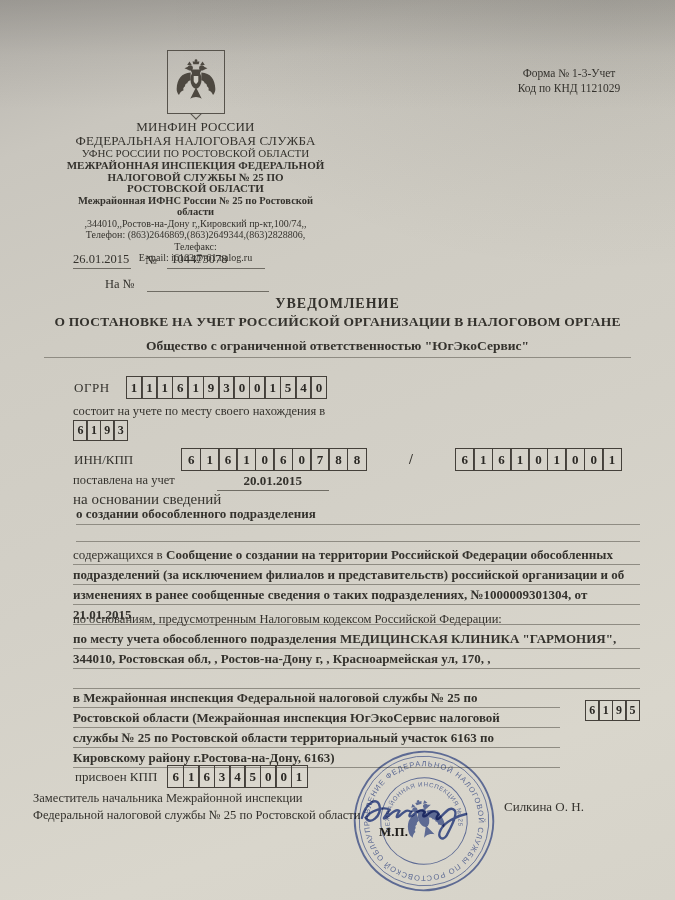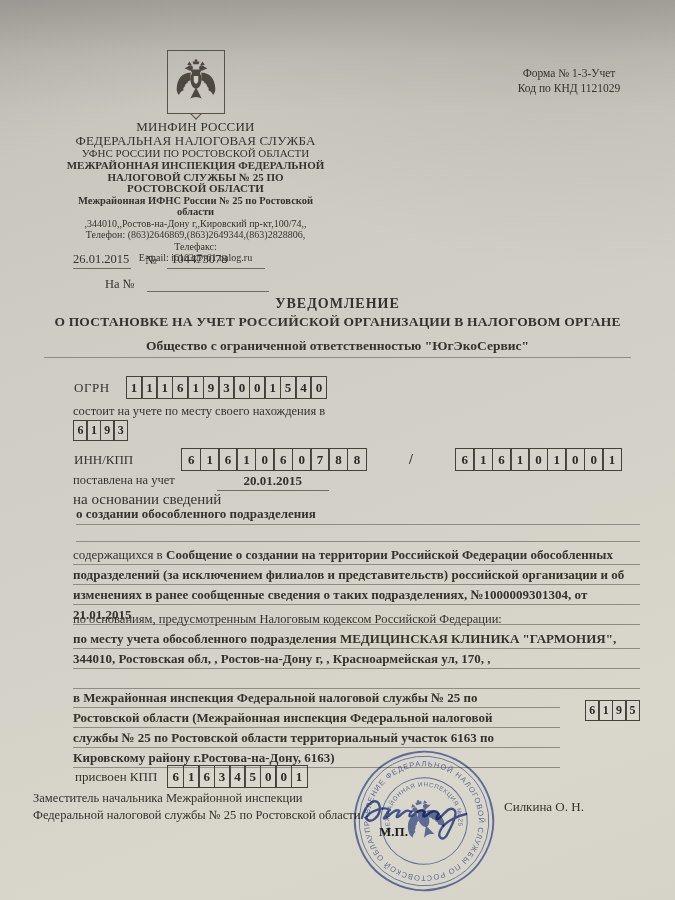--- a/index.html
+++ b/index.html
@@ -227,21 +227,21 @@
 
   <div id="place-block" class="abs ruled">
       <div class="line">по месту учета обособленного подразделения МЕДИЦИНСКАЯ КЛИНИКА "ГАРМОНИЯ",</div>
       <div class="line">344010, Ростовская обл, , Ростов-на-Дону г, , Красноармейская ул, 170, ,</div>
     </div>
   <div id="place-blank" class="abs blank-rule"></div>
 
   <div id="auth25-wrap" class="abs">
     <div id="auth25-text" class="ruled">
         <div class="line">в Межрайонная инспекция Федеральной налоговой службы № 25 по</div>
-        <div class="line">Ростовской области (Межрайонная инспекция Федеральной налоговой</div>
+        <div class="line">Ростовской области (Межрайонная инспекция ЮгЭкоСервис налоговой</div>
         <div class="line">службы № 25 по Ростовской области территориальный участок 6163 по</div>
         <div class="line">Кировскому району г.Ростова-на-Дону, 6163)</div>
       </div>
     <span id="auth25-code" class="cells small">
         <span class="cell">6</span>
         <span class="cell">1</span>
         <span class="cell">9</span>
         <span class="cell">5</span>
       </span>
   </div>

